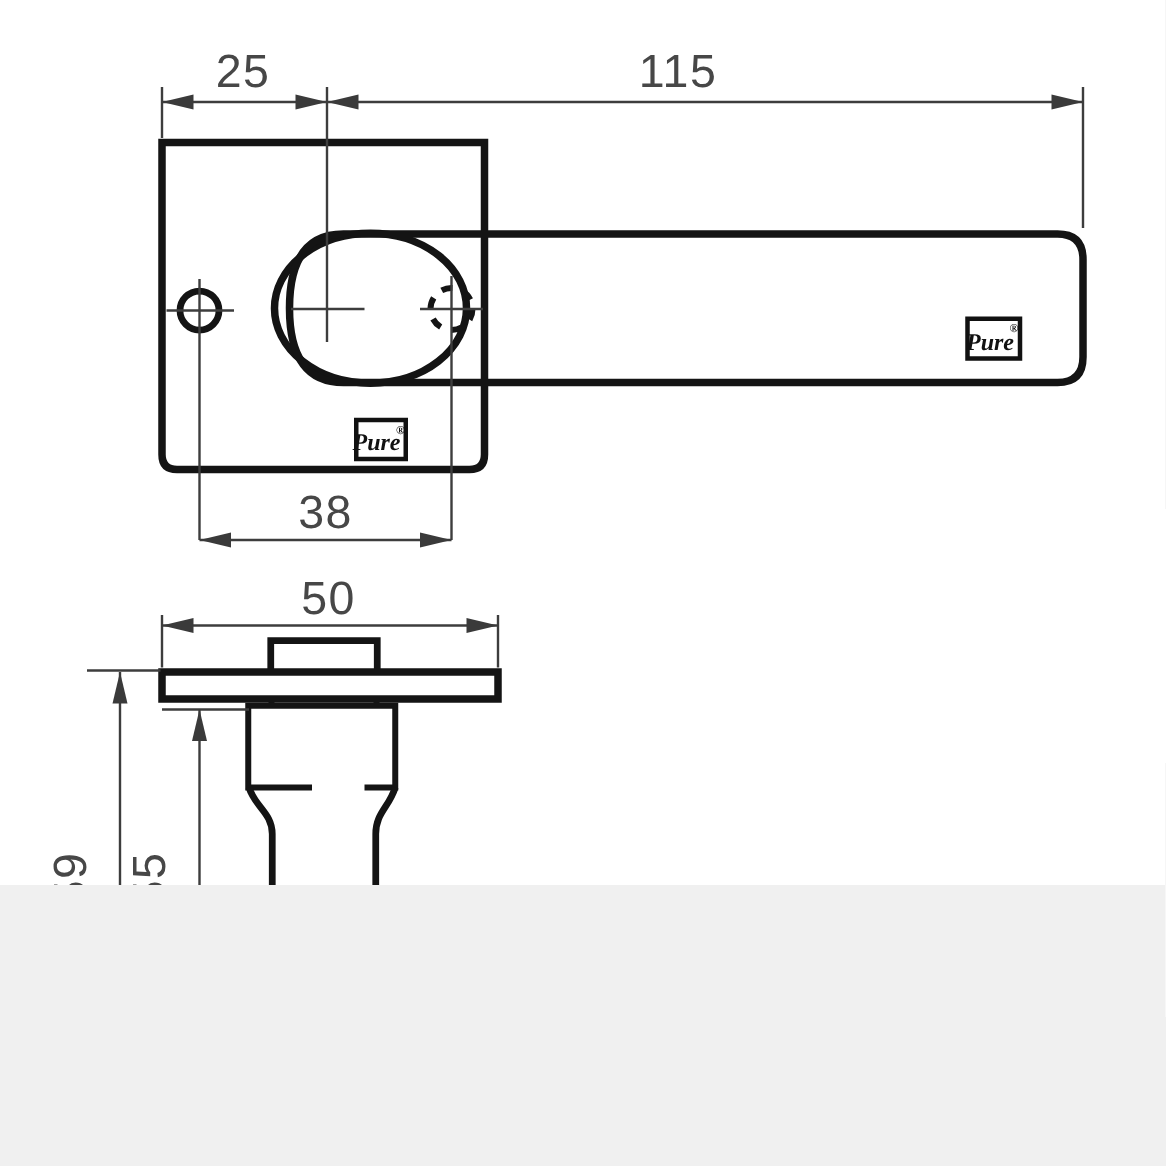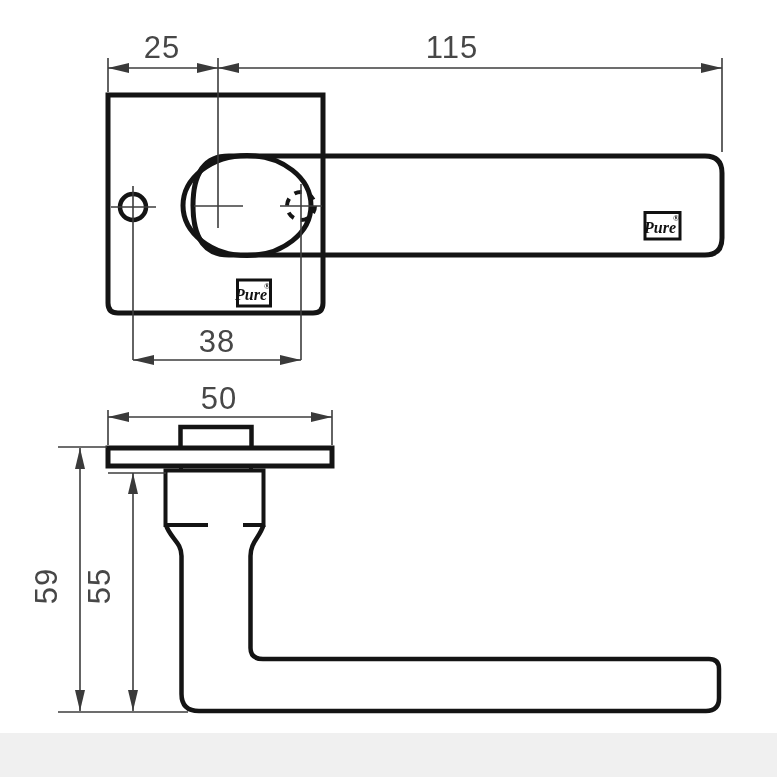--- a/index.html
+++ b/index.html
@@ -1,17 +1,17 @@
 <!DOCTYPE html>
 <html><head>
 <meta charset="utf-8">
 <style>
   html,body{margin:0;padding:0;background:#f0f0f0;}
   .stage{
-    position:relative;width:777px;height:733px;background:#ffffff;
+    position:relative;width:777px;height:590px;background:#ffffff;
     font-family:"Liberation Sans", sans-serif;overflow:hidden;
   }
   svg{display:block;}
   .dim-label{
     font-family:"Liberation Sans", sans-serif;
     font-size:31px;fill:#474747;letter-spacing:1px;
   }
   .logo-text{
     font-family:"Liberation Serif", serif;
     font-style:italic;font-weight:bold;fill:#111111;

